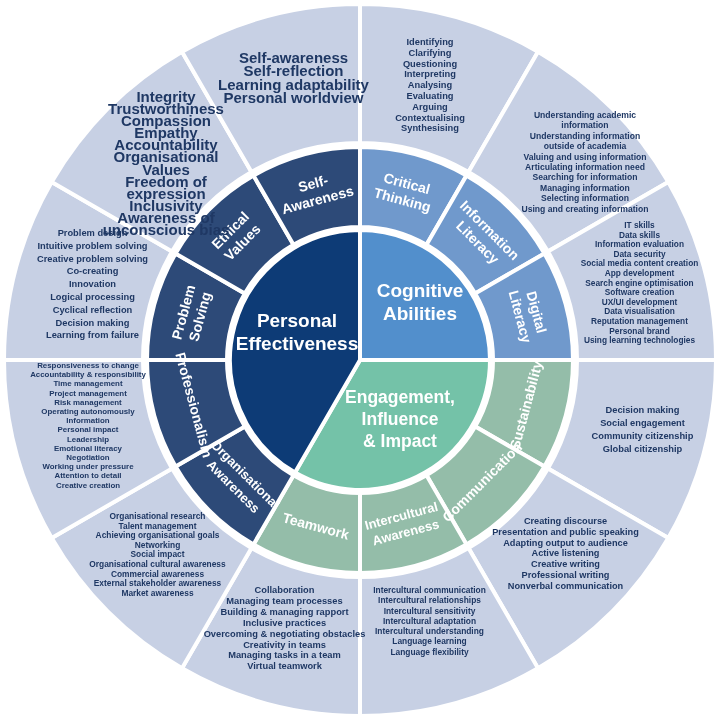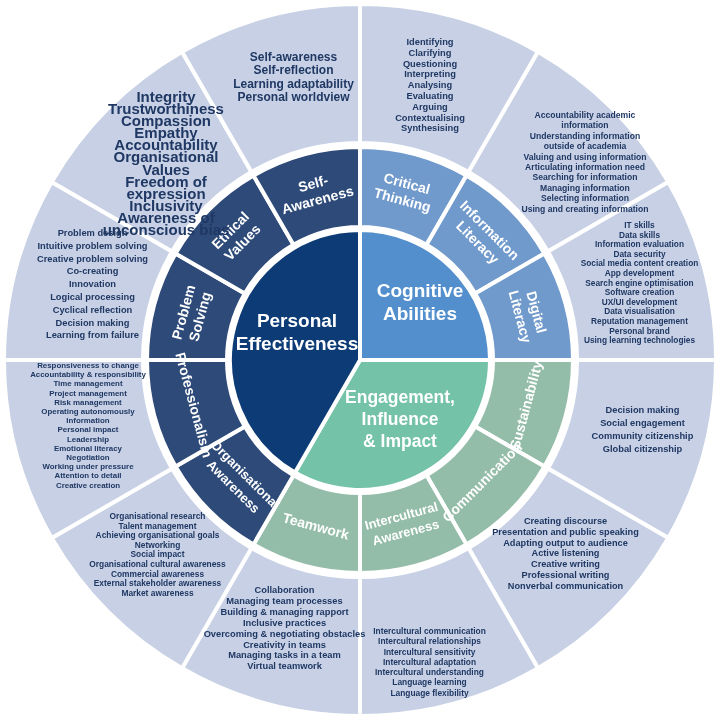--- a/index.html
+++ b/index.html
@@ -116,21 +116,21 @@
       <span class="skill-line">Clarifying</span>
       <span class="skill-line">Questioning</span>
       <span class="skill-line">Interpreting</span>
       <span class="skill-line">Analysing</span>
       <span class="skill-line">Evaluating</span>
       <span class="skill-line">Arguing</span>
       <span class="skill-line">Contextualising</span>
       <span class="skill-line">Synthesising</span>
     </div>
   <div class="skills" style="left:514px;top:110px;width:142px;font-size:8.6px;line-height:10.4px">
-      <span class="skill-line">Accountability academic information</span>
+      <span class="skill-line">Understanding academic information</span>
       <span class="skill-line">Understanding information outside of academia</span>
       <span class="skill-line">Valuing and using information</span>
       <span class="skill-line">Articulating information need</span>
       <span class="skill-line">Searching for information</span>
       <span class="skill-line">Managing information</span>
       <span class="skill-line">Selecting information</span>
       <span class="skill-line">Using and creating information</span>
     </div>
   <div class="skills" style="left:552px;top:221px;width:175px;font-size:8.3px;line-height:9.6px">
       <span class="skill-line">IT skills</span>
@@ -155,21 +155,21 @@
     </div>
   <div class="skills" style="left:478px;top:516px;width:175px;font-size:9.2px;line-height:10.8px">
       <span class="skill-line">Creating discourse</span>
       <span class="skill-line">Presentation and public speaking</span>
       <span class="skill-line">Adapting output to audience</span>
       <span class="skill-line">Active listening</span>
       <span class="skill-line">Creative writing</span>
       <span class="skill-line">Professional writing</span>
       <span class="skill-line">Nonverbal communication</span>
     </div>
-  <div class="skills" style="left:352px;top:626px;width:155px;font-size:8.4px;line-height:10.3px">
+  <div class="skills" style="left:352px;top:585px;width:155px;font-size:8.4px;line-height:10.3px">
       <span class="skill-line">Intercultural communication</span>
       <span class="skill-line">Intercultural relationships</span>
       <span class="skill-line">Intercultural sensitivity</span>
       <span class="skill-line">Intercultural adaptation</span>
       <span class="skill-line">Intercultural understanding</span>
       <span class="skill-line">Language learning</span>
       <span class="skill-line">Language flexibility</span>
     </div>
   <div class="skills" style="left:182px;top:585px;width:205px;font-size:9.3px;line-height:10.9px">
       <span class="skill-line">Collaboration</span>
@@ -223,19 +223,19 @@
       <span class="skill-line">Integrity</span>
       <span class="skill-line">Trustworthiness</span>
       <span class="skill-line">Compassion</span>
       <span class="skill-line">Empathy</span>
       <span class="skill-line">Accountability</span>
       <span class="skill-line">Organisational Values</span>
       <span class="skill-line">Freedom of expression</span>
       <span class="skill-line">Inclusivity</span>
       <span class="skill-line">Awareness of unconscious bias</span>
     </div>
-  <div class="skills" style="left:196px;top:51px;width:195px;font-size:12px;line-height:13.3px">
+  <div class="skills" style="left:196px;top:51px;width:195px;font-size:15px;line-height:13.3px">
       <span class="skill-line">Self-awareness</span>
       <span class="skill-line">Self-reflection</span>
       <span class="skill-line">Learning adaptability</span>
       <span class="skill-line">Personal worldview</span>
     </div>
 </div>
 
 </body></html>

